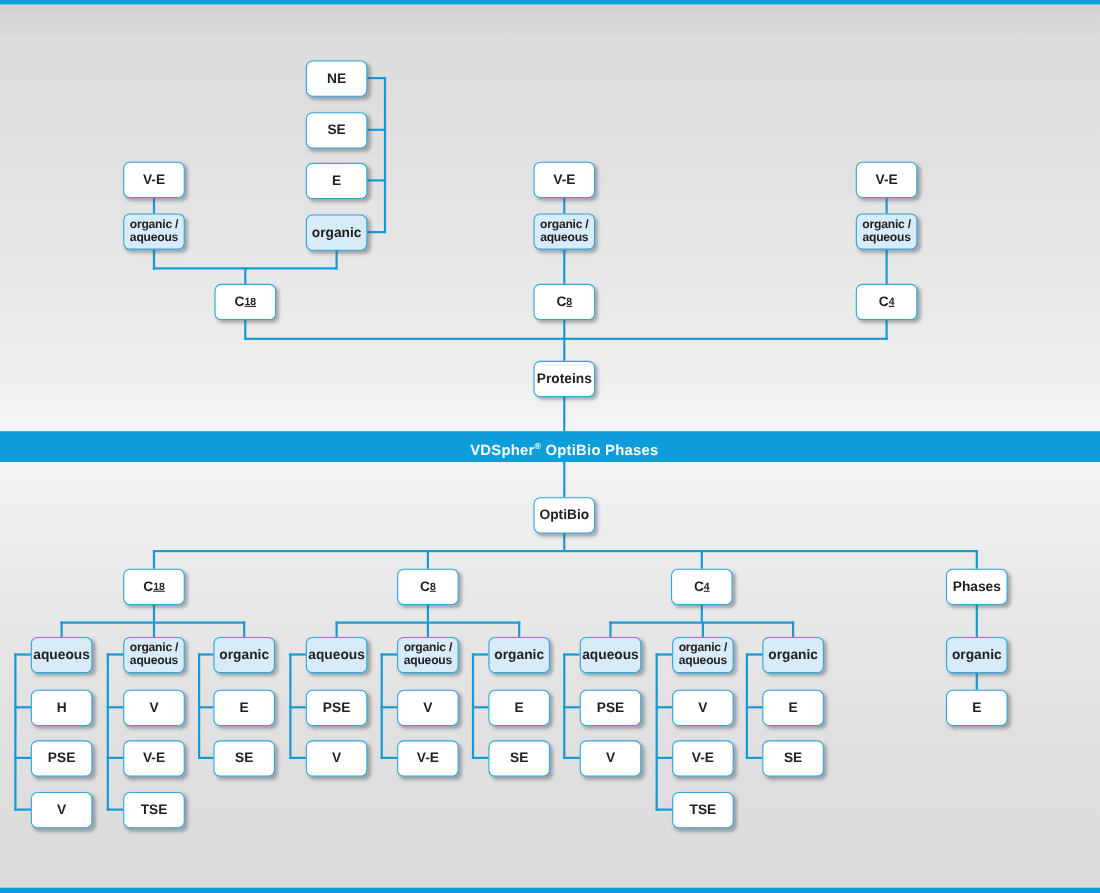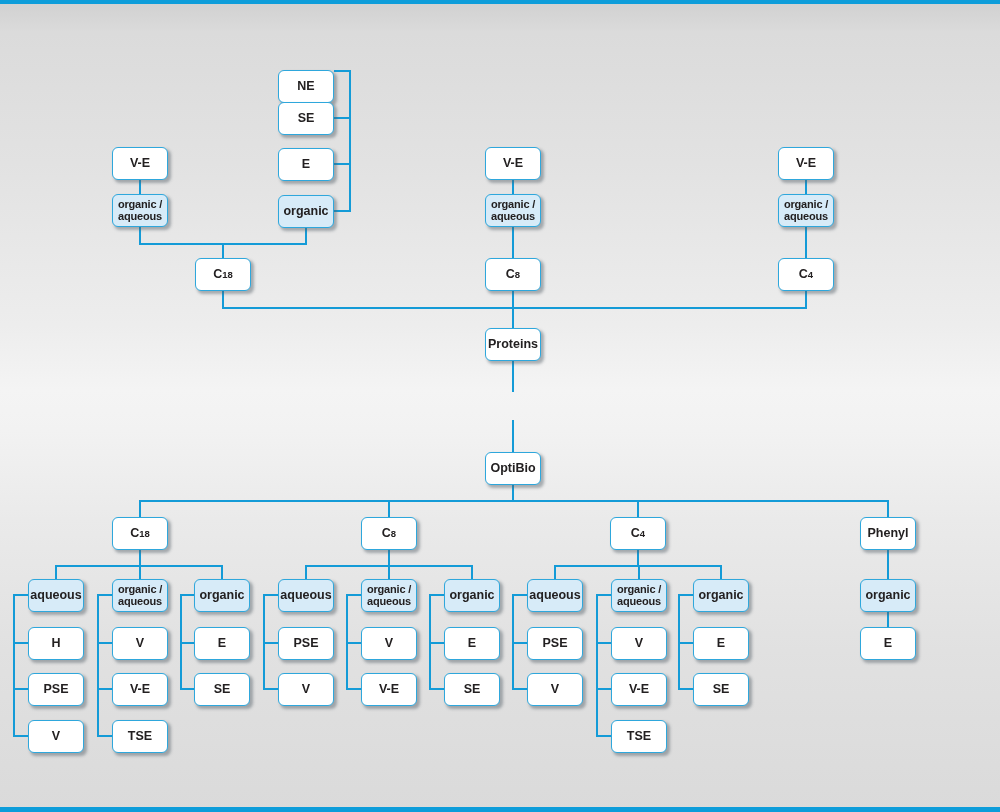--- a/index.html
+++ b/index.html
@@ -24,21 +24,21 @@
   .node{
     position:absolute;width:56px;height:33px;box-sizing:border-box;
     border:1.5px solid #2ea7dc;border-radius:6px;background:#ffffff;
     display:flex;align-items:center;justify-content:center;text-align:center;
     font-weight:bold;font-size:12.5px;line-height:13px;color:#232021;
     box-shadow:2.5px 2.5px 3px rgba(80,90,100,.45);
     white-space:pre-line;
   }
   .node.blue{background:#d7ebf8;}
   .node.two{font-size:11px;line-height:11.5px;letter-spacing:-.2px;}
-  .node .dg{font-size:9.5px;letter-spacing:0;}
+  .node .dg{font-size:9.5px;letter-spacing:0;text-decoration:underline;}
   .line{position:absolute;background:#149bd7;}
 </style>
 </head>
 <body>
 
 <div class="canvas">
   <div class="strip top"></div>
   <div class="strip bottom"></div>
 
   <div id="line-layer">
@@ -119,42 +119,42 @@
       <div class="line" style="left: 596px; top: 688px; width: 15px; height: 2px;"></div>
       <div class="line" style="left: 596px; top: 735px; width: 15px; height: 2px;"></div>
       <div class="line" style="left: 678px; top: 594px; width: 2px; height: 96px;"></div>
       <div class="line" style="left: 678px; top: 594px; width: 15px; height: 2px;"></div>
       <div class="line" style="left: 678px; top: 642px; width: 15px; height: 2px;"></div>
       <div class="line" style="left: 678px; top: 688px; width: 15px; height: 2px;"></div>
       <div class="line" style="left: 887px; top: 549px; width: 2px; height: 30px;"></div>
       <div class="line" style="left: 887px; top: 611px; width: 2px; height: 16px;"></div>
     </div>
   <div id="node-layer">
-      <div class="node" style="left: 278px; top: 55px; margin-top: 15px;">NE</div>
+      <div class="node" style="left: 278px; top: 55px;">NE</div>
       <div class="node" style="left: 278px; top: 102px;">SE</div>
       <div class="node" style="left: 278px; top: 148px;">E</div>
       <div class="node blue" style="left: 278px; top: 195px;">organic</div>
       <div class="node" style="left: 112px; top: 147px;">V-E</div>
       <div class="node blue two" style="left: 112px; top: 194px;">organic /
 aqueous</div>
       <div class="node" style="left: 195px; top: 258px;">C<span class="dg">18</span></div>
       <div class="node" style="left: 485px; top: 147px;">V-E</div>
       <div class="node blue two" style="left: 485px; top: 194px;">organic /
 aqueous</div>
       <div class="node" style="left: 485px; top: 258px;">C<span class="dg">8</span></div>
       <div class="node" style="left: 778px; top: 147px;">V-E</div>
       <div class="node blue two" style="left: 778px; top: 194px;">organic /
 aqueous</div>
       <div class="node" style="left: 778px; top: 258px;">C<span class="dg">4</span></div>
       <div class="node" style="left: 485px; top: 328px;">Proteins</div>
       <div class="node" style="left: 485px; top: 452px;">OptiBio</div>
       <div class="node" style="left: 112px; top: 517px;">C<span class="dg">18</span></div>
       <div class="node" style="left: 361px; top: 517px;">C<span class="dg">8</span></div>
       <div class="node" style="left: 610px; top: 517px;">C<span class="dg">4</span></div>
-      <div class="node" style="left: 860px; top: 517px;">Phenyl</div>
+      <div class="node" style="left: 860px; top: 517px;">Phases</div>
       <div class="node blue" style="left: 28px; top: 579px;">aqueous</div>
       <div class="node blue two" style="left: 112px; top: 579px;">organic /
 aqueous</div>
       <div class="node blue" style="left: 194px; top: 579px;">organic</div>
       <div class="node" style="left: 28px; top: 627px;">H</div>
       <div class="node" style="left: 28px; top: 673px;">PSE</div>
       <div class="node" style="left: 28px; top: 720px;">V</div>
       <div class="node" style="left: 112px; top: 627px;">V</div>
       <div class="node" style="left: 112px; top: 673px;">V-E</div>
       <div class="node" style="left: 112px; top: 720px;">TSE</div>
@@ -178,13 +178,16 @@
       <div class="node" style="left: 527px; top: 673px;">V</div>
       <div class="node" style="left: 611px; top: 627px;">V</div>
       <div class="node" style="left: 611px; top: 673px;">V-E</div>
       <div class="node" style="left: 611px; top: 720px;">TSE</div>
       <div class="node" style="left: 693px; top: 627px;">E</div>
       <div class="node" style="left: 693px; top: 673px;">SE</div>
       <div class="node blue" style="left: 860px; top: 579px;">organic</div>
       <div class="node" style="left: 860px; top: 627px;">E</div>
     </div>
 
+  <div class="banner">
+    <span class="inner">VDSpher<sup>®</sup> OptiBio Phases</span>
+  </div>
 </div>
 
 </body></html>

